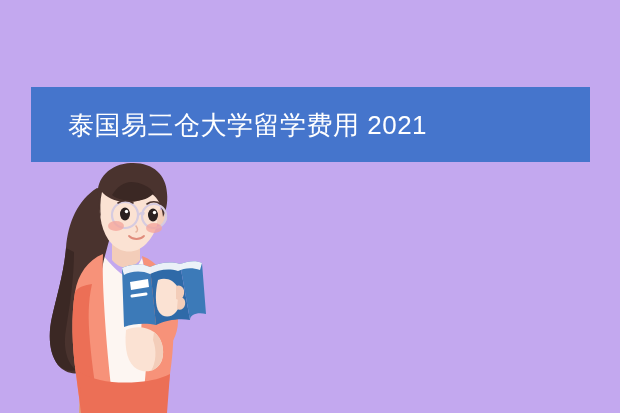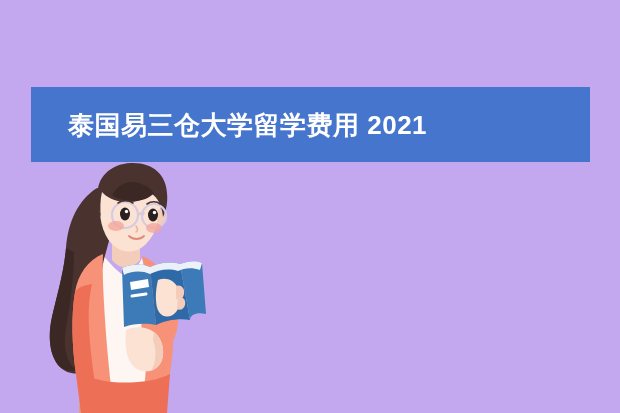--- a/index.html
+++ b/index.html
@@ -24,21 +24,21 @@
     width: 559px;
     height: 75px;
     background: #4575cc;
     display: flex;
     align-items: center;
   }
   #title-text {
     margin-left: 37px;
     color: #ffffff;
     font-size: 26px;
-    font-weight: bold;
+    font-weight: normal;
     letter-spacing: 0.5px;
     white-space: nowrap;
     line-height: 1;
   }
 
   
   #illustration {
     position: absolute;
     left: 30px;
     top: 160px;

